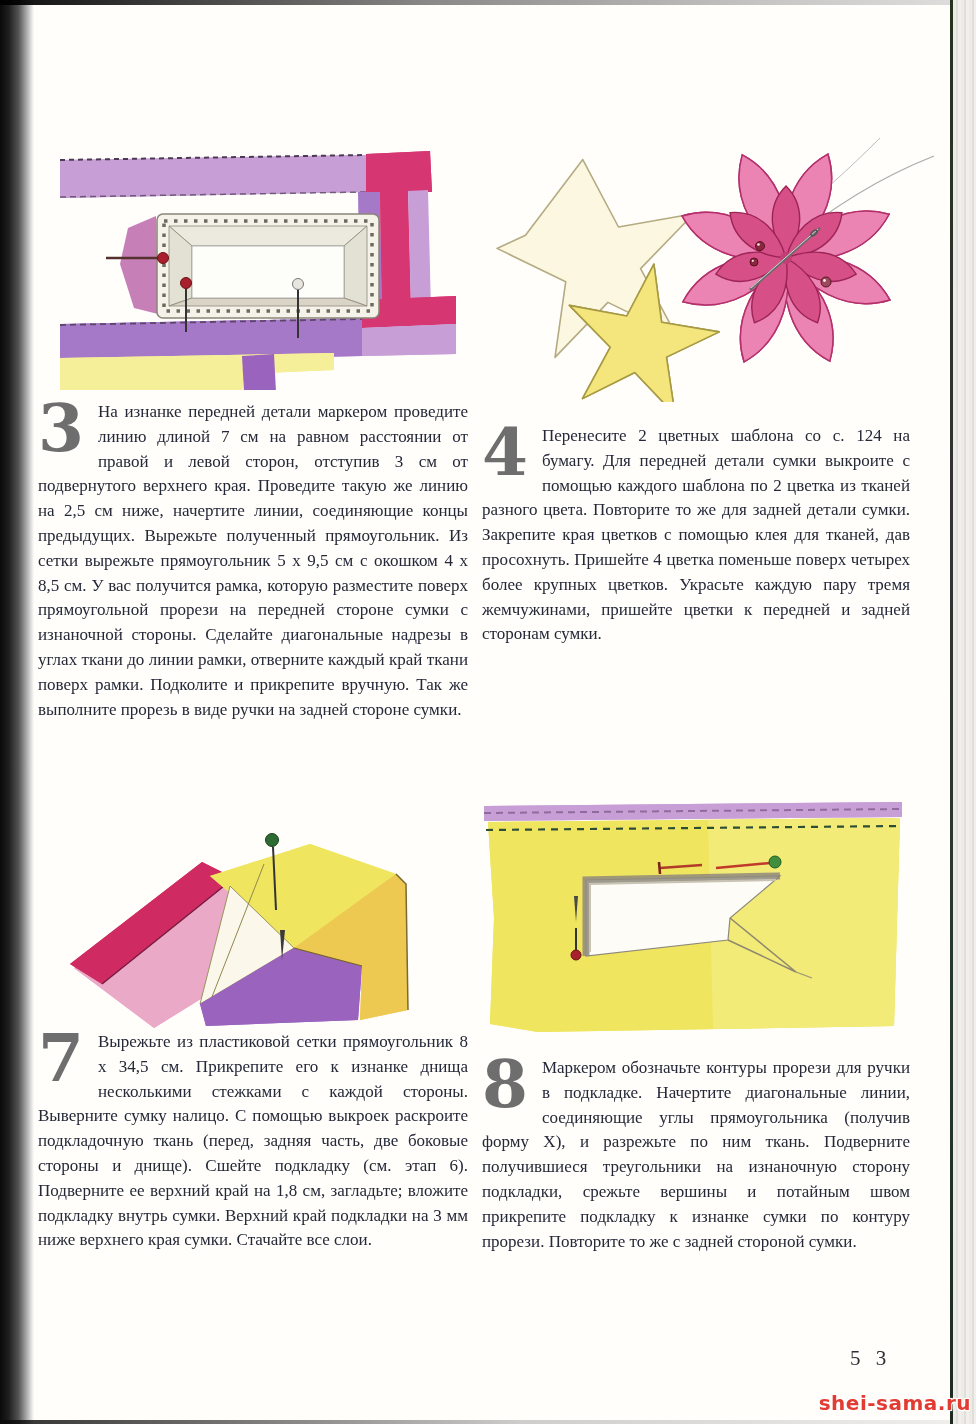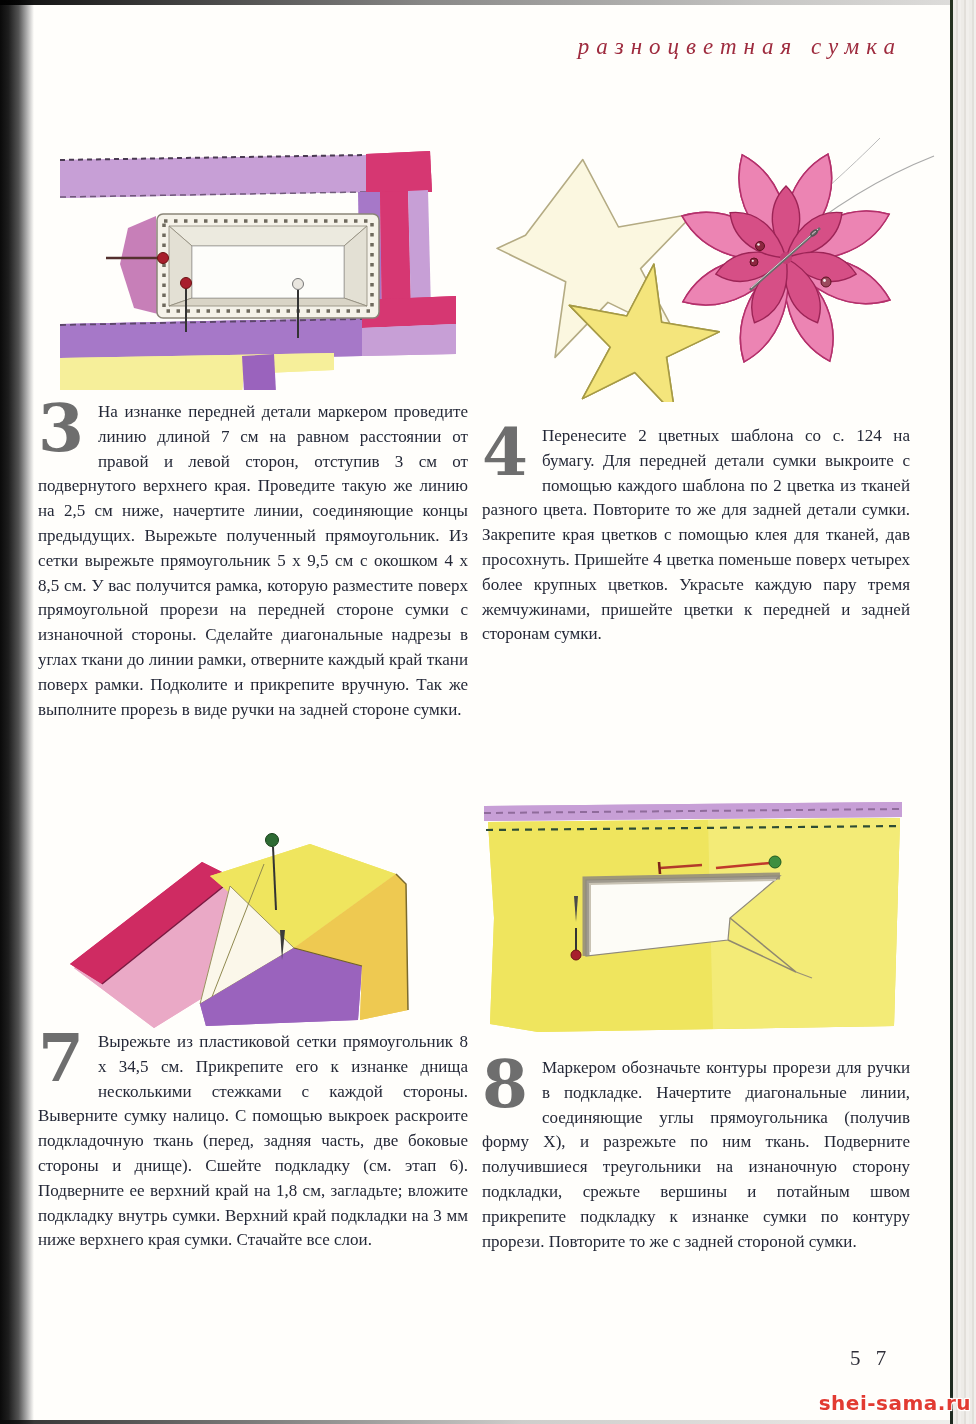--- a/index.html
+++ b/index.html
@@ -58,21 +58,20 @@
       </pattern>
     </defs>
   </svg>
 
   <div class="edge-left"></div>
   <div class="edge-top"></div>
   <div class="edge-bottom"></div>
   <div class="edge-right-line"></div>
   <div class="edge-right-strip"></div>
 
-  <h1 class="header">разноцветная сумка</h1>
 
   <figure id="illo1">
     <svg viewBox="0 0 420 248">
       <g>
         <polygon id="i1lilac" points="24,18 330,13 330,50 24,56" fill="#c79fd6"></polygon>
         <use href="#i1lilac" fill="url(#texV)"></use>
         <line x1="24" y1="18" x2="330" y2="13" stroke="#4a3a52" stroke-width="2" stroke-dasharray="5 4"></line>
         <line x1="24" y1="55" x2="330" y2="50" stroke="#4a3a52" stroke-width="1.5" stroke-dasharray="6 4" opacity="0.7"></line>
         <polygon id="i1mgTop" points="330,12 394,9 396,50 330,50" fill="#d63772"></polygon>
         <use href="#i1mgTop" fill="url(#texV)"></use>
@@ -228,16 +227,16 @@
   </figure>
 
   <section class="step" id="step7">
     <p><span class="stepnum">7</span><span>Вырежьте из пластиковой сетки прямоугольник 8 х 34,5 см. Прикрепите его к изнанке днища несколькими стежками с каждой стороны. Выверните сумку налицо. С помощью выкроек раскроите подкладочную ткань (перед, задняя часть, две боковые стороны и днище). Сшейте подкладку (см. этап 6). Подверните ее верхний край на 1,8 см, загладьте; вложите подкладку внутрь сумки. Верхний край подкладки на 3 мм ниже верхнего края сумки. Стачайте все слои.</span></p>
   </section>
 
   <section class="step" id="step8">
     <p><span class="stepnum">8</span><span>Маркером обозначьте контуры прорези для ручки в подкладке. Начертите диагональные линии, соединяющие углы прямоугольника (получив форму X), и разрежьте по ним ткань. Подверните получившиеся треугольники на изнаночную сторону подкладки, срежьте вершины и потайным швом прикрепите подкладку к изнанке сумки по контуру прорези. Повторите то же с задней стороной сумки.</span></p>
   </section>
 
-  <div class="pagenum">5 7</div>
+  <div class="pagenum">5 3</div>
   <div class="watermark">shei-sama.ru</div>
 
 </div>
 
 </body></html>

